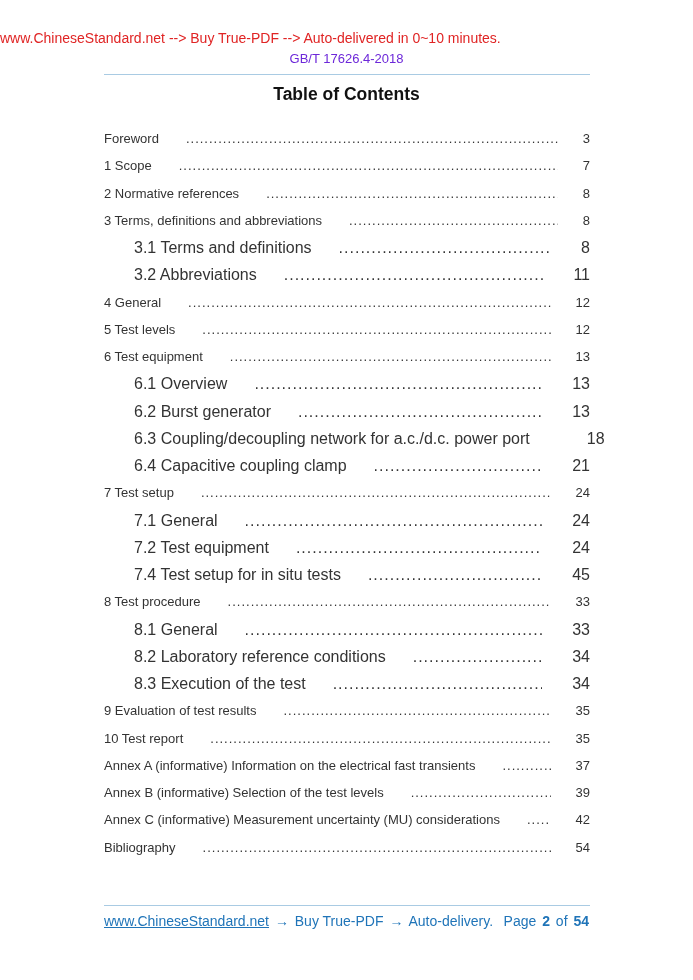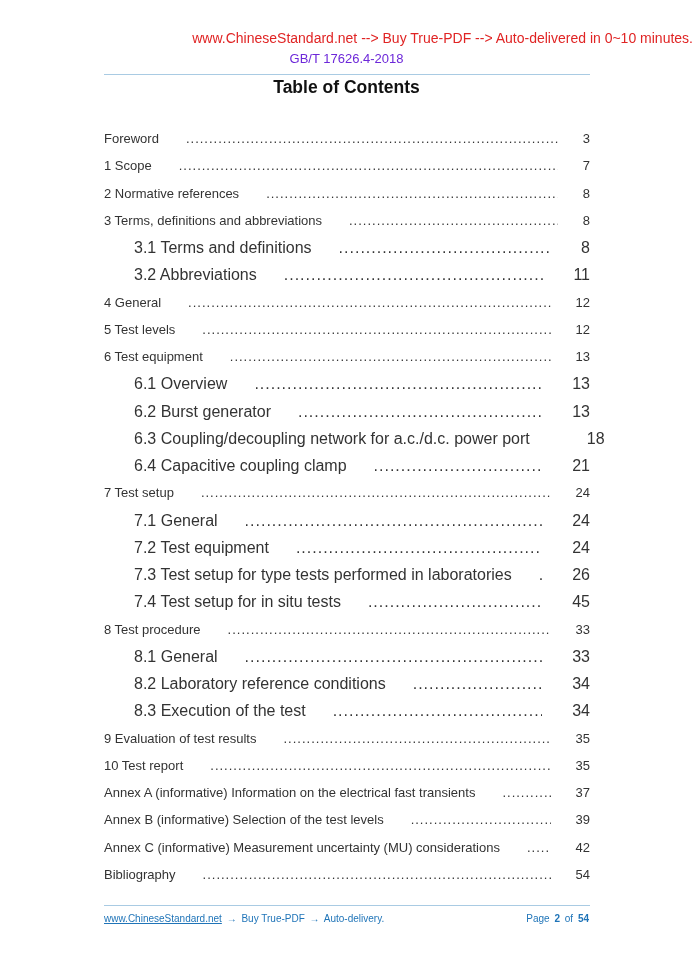--- a/index.html
+++ b/index.html
@@ -9,21 +9,21 @@
     height: 980px;
     position: relative;
     font-family: "Liberation Sans", "DejaVu Sans", sans-serif;
     overflow: hidden;
   }
   .banner {
     position: absolute;
     top: 30px;
     left: 0;
     width: 100%;
-    text-align: right;
+    text-align: left;
     color: #e02424;
     font-size: 14px;
   }
   .doc-number {
     position: absolute;
     top: 51px;
     left: 0;
     width: 100%;
     text-align: center;
     color: #6d28d9;
@@ -33,21 +33,21 @@
     position: absolute;
     left: 104px;
     width: 486px;
     height: 1px;
     background: #a9cbe3;
   }
   .divider.top { top: 74px; }
   .divider.bottom { top: 905px; }
   .page-title {
     position: absolute;
-    top: 77px;
+    top: 84px;
     left: 0;
     width: 100%;
     text-align: center;
     color: #111111;
     font-size: 17.5px;
     font-weight: bold;
   }
   .toc {
     position: absolute;
     top: 125px;
@@ -83,21 +83,21 @@
   .toc-page { flex: 0 0 auto; white-space: nowrap; }
   .footer {
     position: absolute;
     top: 913px;
     left: 104px;
     width: 486px;
     display: flex;
     justify-content: space-between;
     align-items: baseline;
     color: #1f74b8;
-    font-size: 10px;
+    font-size: 14px;
   }
   .footer-left span, .footer-left a { margin-right: 2px; }
   .footer-link {
     color: #1f74b8;
     text-decoration: underline;
     cursor: pointer;
   }
   .page-indicator span { margin: 0 1px; }
   .page-indicator .num { font-weight: bold; }
 </style>
@@ -183,25 +183,20 @@
     </div>
     <div class="toc-row sub">
       <span class="toc-label">7.1 General</span>
       <span class="dots"></span>
       <span class="toc-page">24</span>
     </div>
     <div class="toc-row sub">
       <span class="toc-label">7.2 Test equipment</span>
       <span class="dots"></span>
       <span class="toc-page">24</span>
-    </div>
-    <div class="toc-row sub">
-      <span class="toc-label">7.3 Test setup for type tests performed in laboratories</span>
-      <span class="dots"></span>
-      <span class="toc-page">26</span>
     </div>
     <div class="toc-row sub">
       <span class="toc-label">7.4 Test setup for in situ tests</span>
       <span class="dots"></span>
       <span class="toc-page">45</span>
     </div>
     <div class="toc-row">
       <span class="toc-label">8 Test procedure</span>
       <span class="dots"></span>
       <span class="toc-page">33</span>

